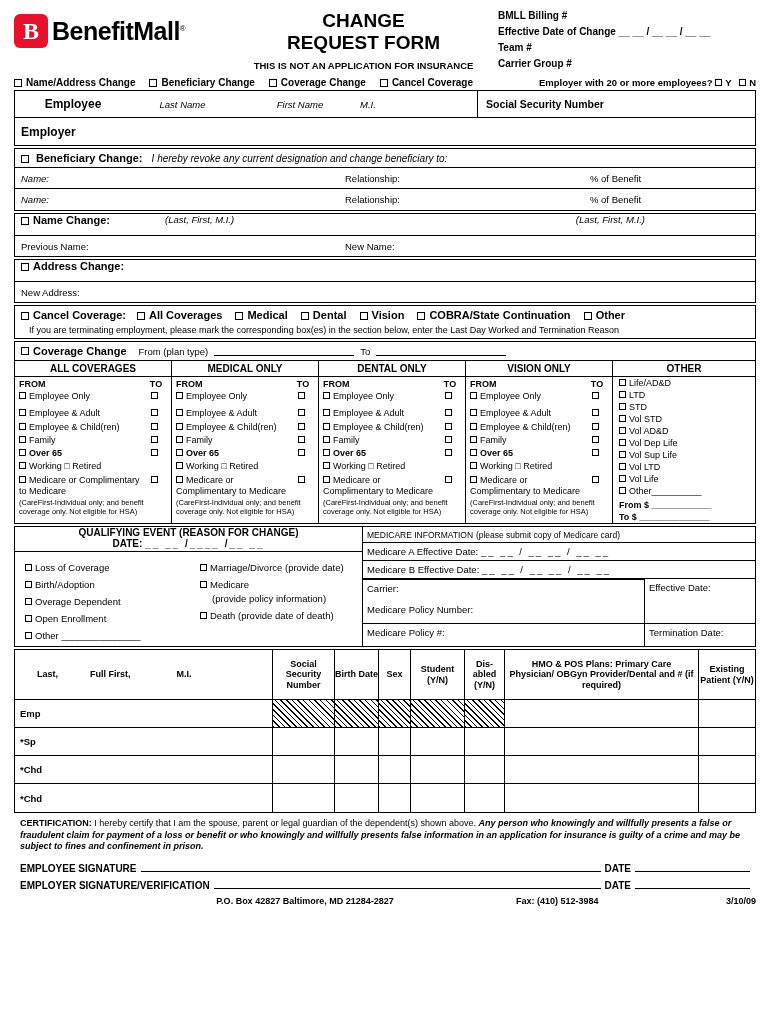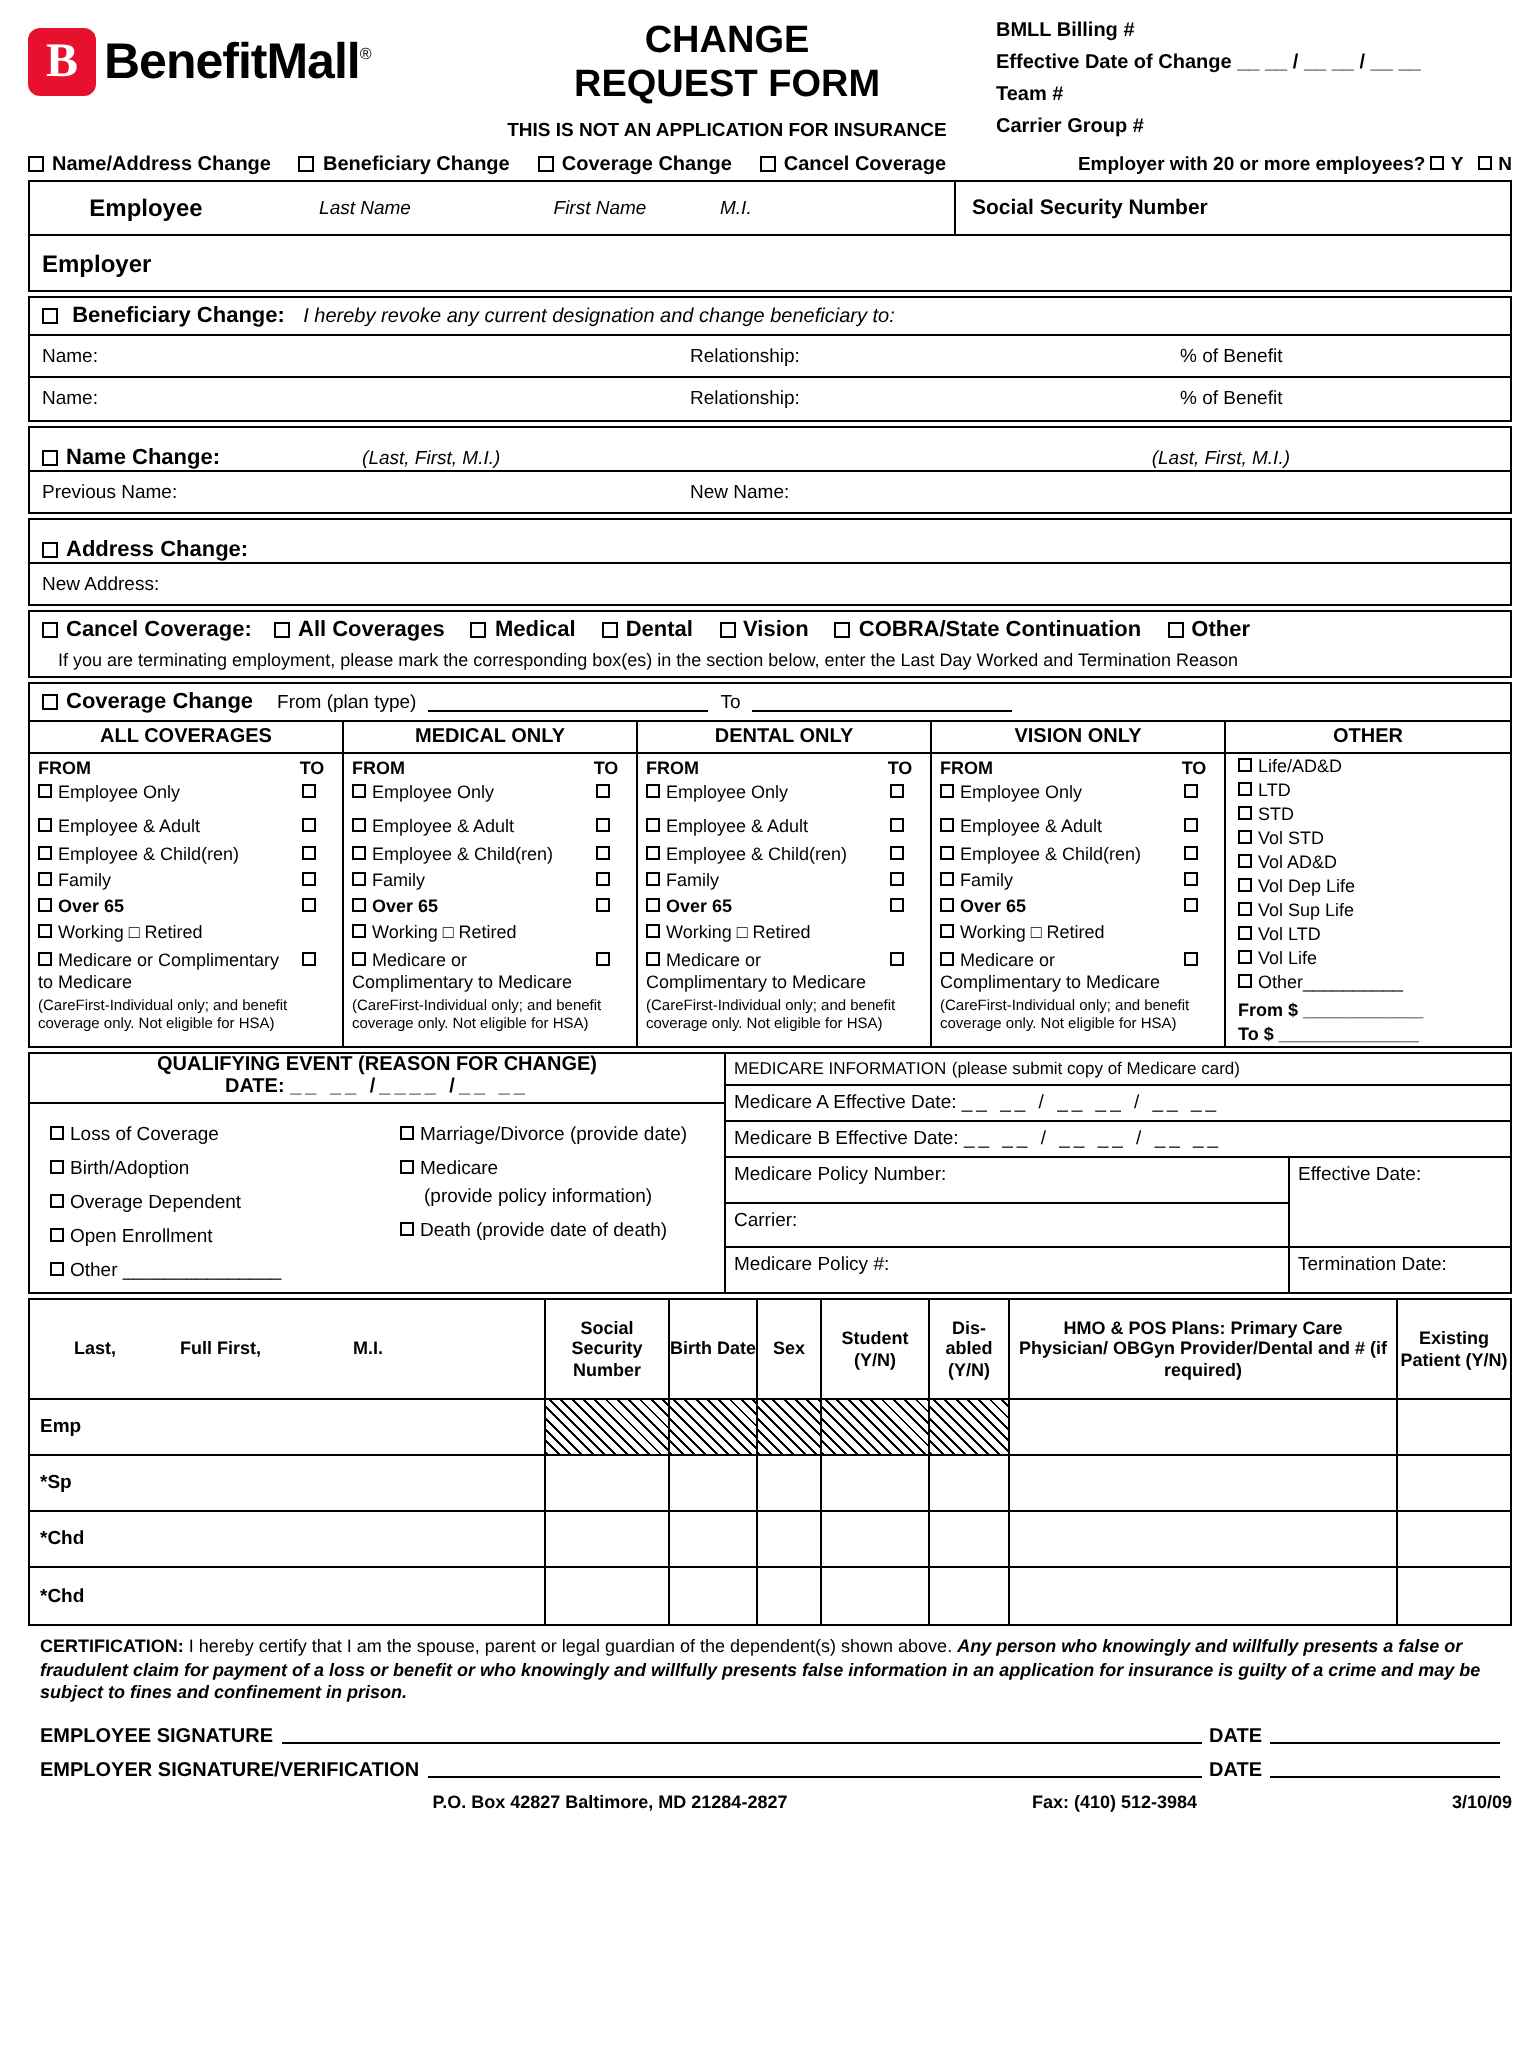--- a/index.html
+++ b/index.html
@@ -47,25 +47,25 @@
 
   .emp-row { display:flex; align-items:center; height: 27px; text-align: center; }
   .emp-label { font-weight: bold; font-size: 12px; padding-left: 6px; width: 110px; }
   .emp-italic { font-style: italic; font-size: 9.5px; }
   .ssn { font-weight: bold; font-size: 10.5px; padding-left: 8px; }
   .employer-row { height: 27px; display:flex; align-items:center; font-weight:bold; font-size: 12px; padding-left: 6px; }
 
   .bene-head { font-weight: bold; font-size: 11px; padding: 3px 6px; }
   .bene-head em { font-weight: normal; font-size: 10px; }
   .bene-line { display:flex; height: 21px; align-items:center; font-size: 9.5px; }
-  .bene-line .c1 { width: 330px; padding-left: 6px; }
+  .bene-line .c1 { width: 330px; padding-left: 6px; font-style: italic; }
   .bene-line .c2 { width: 245px; }
   .bene-line .c3 { flex:1; }
 
-  .namechg { display:flex; align-items:flex-end; height: 22px; font-size: 11px; font-weight:bold;gap:16px; }
+  .namechg { display:flex; align-items:flex-start; height: 22px; font-size: 11px; font-weight:bold; }
   .namechg .it { font-weight: normal; font-style: italic; font-size: 9.5px; }
   .small-line { height: 20px; display:flex; align-items:center; font-size: 9.5px; }
 
   .cancel-head { font-weight:bold; font-size: 11px; padding: 3px 6px; }
   .cancel-note { font-size: 9px; padding: 1px 6px 3px 14px; }
   .term-row { display:flex; align-items:center; font-size: 9.5px; font-weight:bold; padding: 2px 6px; }
   .covchg { font-weight:bold; font-size: 11px; padding: 3px 6px; display:flex; align-items:center; }
 
   
   .cov-table { display:flex; border-top:1px solid #000; }
@@ -425,22 +425,22 @@
           <span>(please submit copy of Medicare card)</span>
         </div>
         <div class="med-line">
           <span>Medicare A Effective Date:</span>&nbsp;<span class="sp">__ __ / __ __ / __ __</span>
         </div>
         <div class="med-line">
           <span>Medicare B Effective Date:</span>&nbsp;<span class="sp">__ __ / __ __ / __ __</span>
         </div>
         <div class="row bb">
           <div style="flex:1;border-right:1px solid #000;">
+            <div style="font-size:9.5px;padding:3px 4px;height:22px;border-top:1px solid #000;">Carrier:</div>
             <div style="font-size:9.5px;padding:3px 4px;height:22px;">Medicare Policy Number:</div>
-            <div style="font-size:9.5px;padding:3px 4px;height:22px;border-top:1px solid #000;">Carrier:</div>
           </div>
           <div style="width:110px;">
             <div style="font-size:9.5px;padding:3px 4px;height:44px;">Effective Date:</div>
           </div>
         </div>
         <div class="row">
           <div style="flex:1;border-right:1px solid #000;font-size:9.5px;padding:3px 4px;height:22px;">Medicare Policy #:</div>
           <div style="width:110px;font-size:9.5px;padding:3px 4px;height:22px;">Termination Date:</div>
         </div>
       </div>

